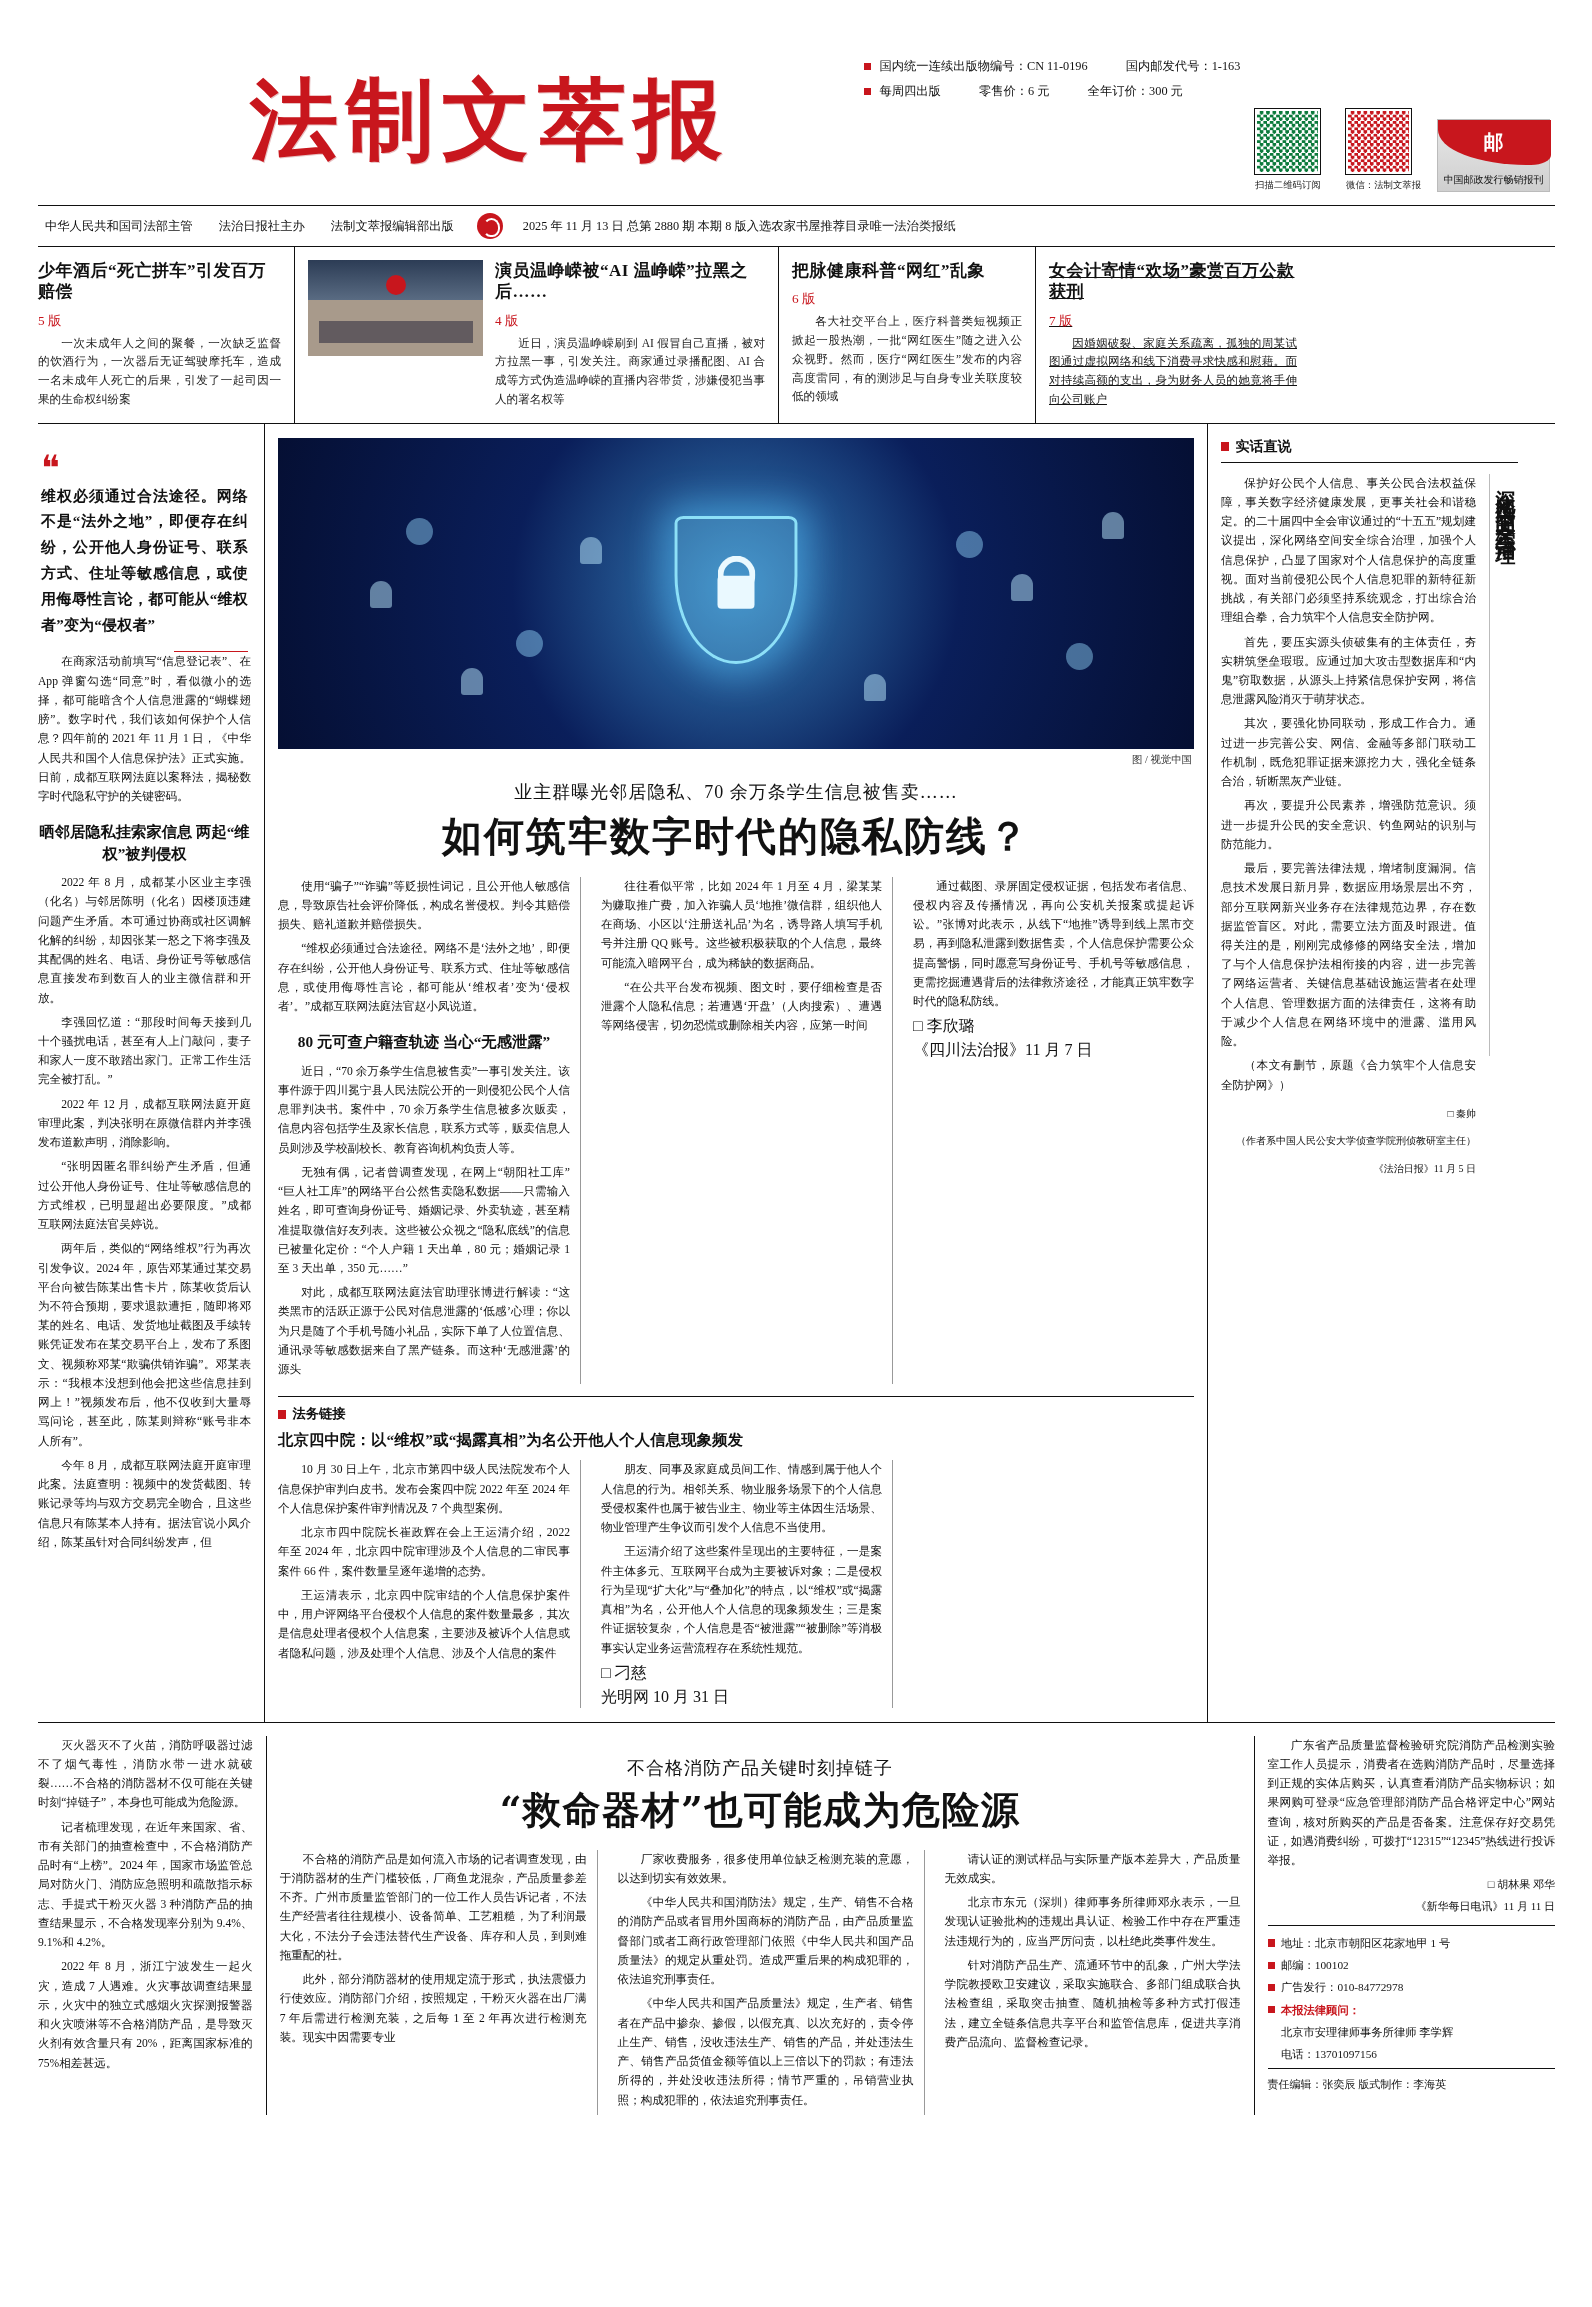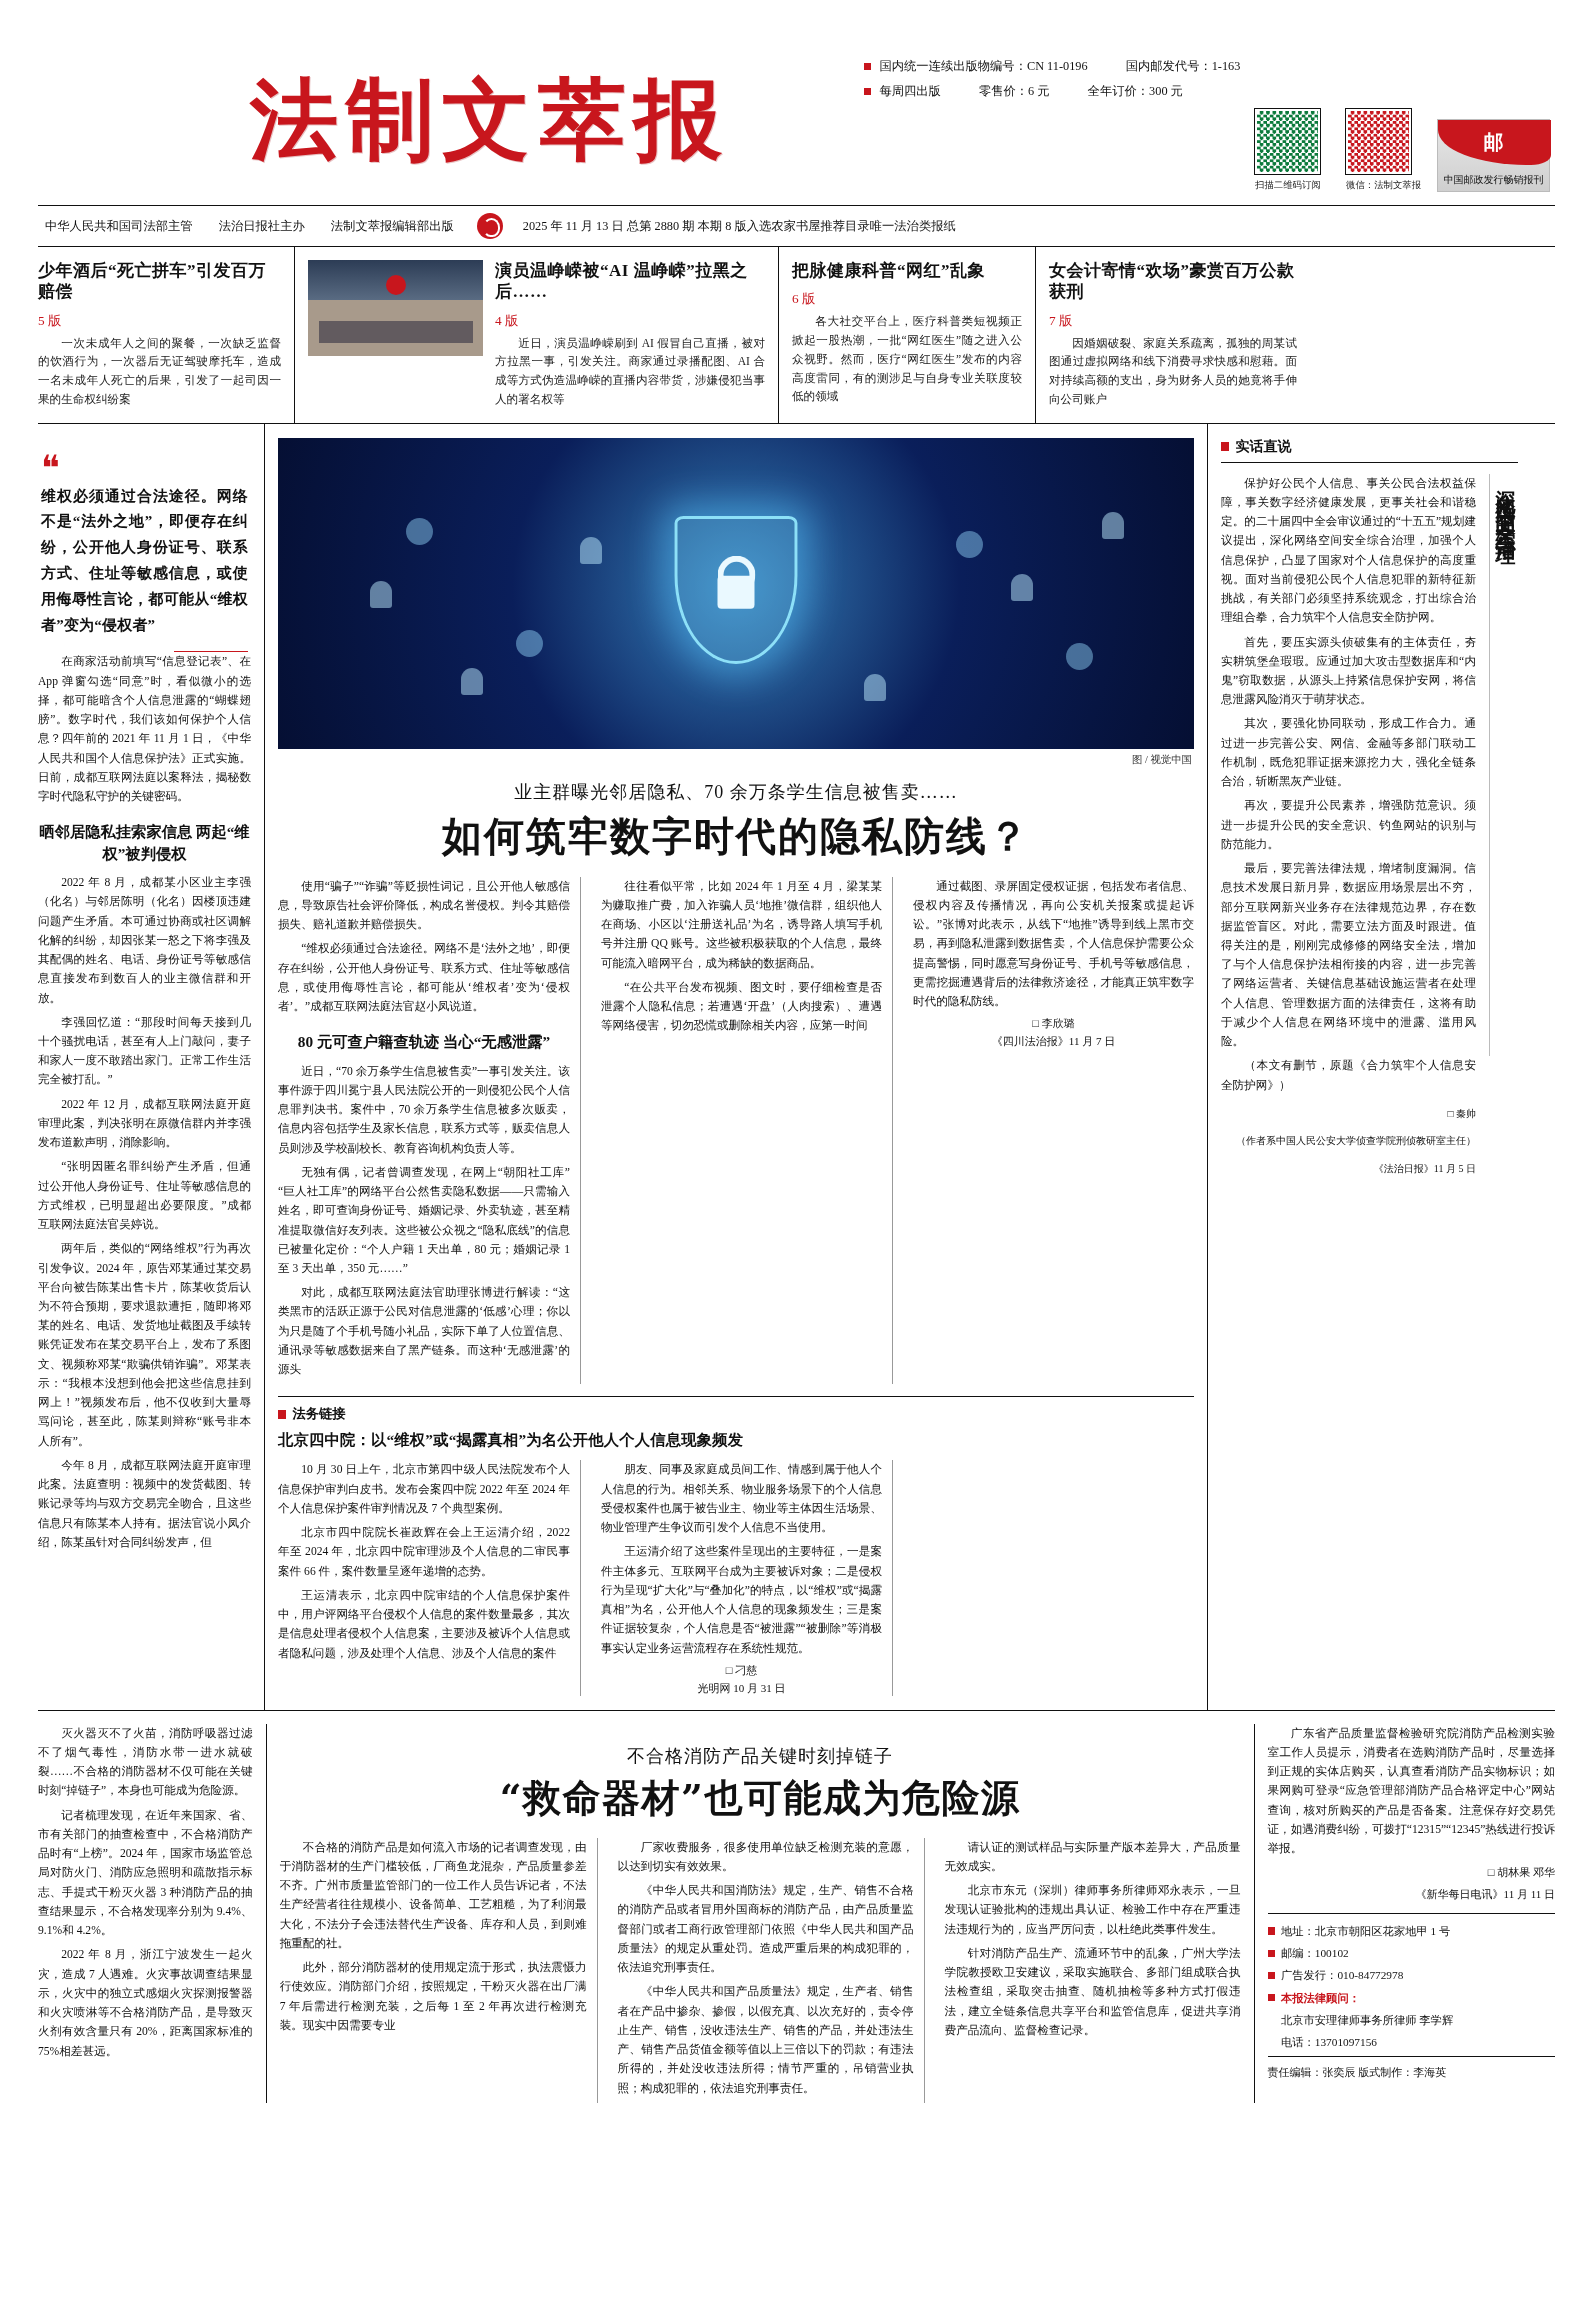--- a/index.html
+++ b/index.html
@@ -54,21 +54,21 @@
   .rb-logo:after { content:""; position:absolute; left:6.4px; top:5.4px; width:13px; height:15px; border:2.5px solid #fff; border-radius: 50% 50% 45% 45%; border-left-color: transparent;}
   .rb-right { white-space: nowrap; }
 
   
   .teasers { display:flex; border-bottom: 1.5px solid #111; }
   .teaser { padding: 13px 13px 13px 0; border-right: 1px solid #111; }
   .teaser:last-child { border-right: none; padding-right: 0; }
   .t1 { width: 257px; }
   .t2 { width: 484px; padding-left: 13px; display:flex; gap: 12px;}
   .t3 { width: 257px; padding-left: 13px;}
-  .t4 { width: 261px; padding-left: 13px;}
+  .t4 { width: 261px; padding-left: 13px; text-decoration: underline;}
   .teaser h3 { font-size: 17px; margin: 0 0 9px 0; font-weight: 700; letter-spacing: 0.5px; line-height:1.25;}
   .teaser .pg { color: #c8161d; font-size: 13.3px; text-align: left; margin: 3px 0 5px 0;}
   .teaser p { font-size: 11.6px; line-height: 1.62; margin: 0; text-align: justify; text-indent: 2em; color:#222;}
   .photo-thumb { width: 175px; height: 96px; flex: 0 0 175px; background: linear-gradient(180deg,#2c3c55 0%, #5d6f86 45%, #b9b0a2 100%); position: relative; overflow:hidden;}
   .photo-thumb .hall { position:absolute; left:0; right:0; bottom:0; height: 58%; background:#a89a8b;}
   .photo-thumb .emblem { position:absolute; left:50%; top:16%; transform:translateX(-50%); width:20px;height:20px;border-radius:50%;background:#c8161d;}
   .photo-thumb .row { position:absolute; bottom:14%; left:6%; right:6%; height:22%; background: rgba(40,40,60,.55); }
   .t2col { flex: 1 1 auto; }
 
   
@@ -112,21 +112,21 @@
   .three-col { display: grid; grid-template-columns: 1fr 1fr 1fr; gap: 0 20px; }
   .three-col > div { position: relative; }
   .three-col > div + div { padding-left: 20px; margin-left:-10px; border-left: 0.5px solid #999; }
 
   .linkbox { margin-top: 12px; border-top: 1px solid #111; padding-top: 8px; }
   .linkbox-tag { display:flex; align-items:center; gap:6px; font-size: 13.3px; font-weight:700; margin-bottom: 7px;}
   .tagsq { width: 8.4px; height: 8.4px; background:#c8161d; display:inline-block;}
   .linkbox-head { font-size: 15.3px; font-weight: 700; margin: 3px 0 9px 0; letter-spacing: 0.2px;}
   .two-col { display:grid; grid-template-columns: 1fr 1fr 1fr; gap: 0 20px;}
   .two-col > div + div { padding-left: 20px; margin-left:-10px; border-left: 0.5px solid #999; }
-  .sig { text-align: center; font-size: 11px; margin-top: 3px;}
+  .sig { text-align: left; font-size: 16px; margin-top: 3px;}
 
   
   .rc-tag { display:flex; align-items:center; gap: 6px; font-size: 14px; font-weight:700; border-bottom: 1px solid #111; padding-bottom: 6px; margin-bottom: 11px;}
   .rc-wrap { display:flex; gap: 13px; }
   .rc-vert { writing-mode: vertical-rl; text-orientation: upright; font-size: 20px; font-weight: 700; letter-spacing: 5px; line-height: 1.25; height: 582px; padding-left: 3px; border-left: 0.5px solid #bbb;}
   .rc-body { flex:1; font-size: 11.6px; line-height: 1.66; text-align: justify;}
   .rc-body p { margin: 0 0 5px 0; text-indent: 2em; }
   .rc-foot { font-size: 10px; text-align: right; margin-top: 11px;}
 
   

